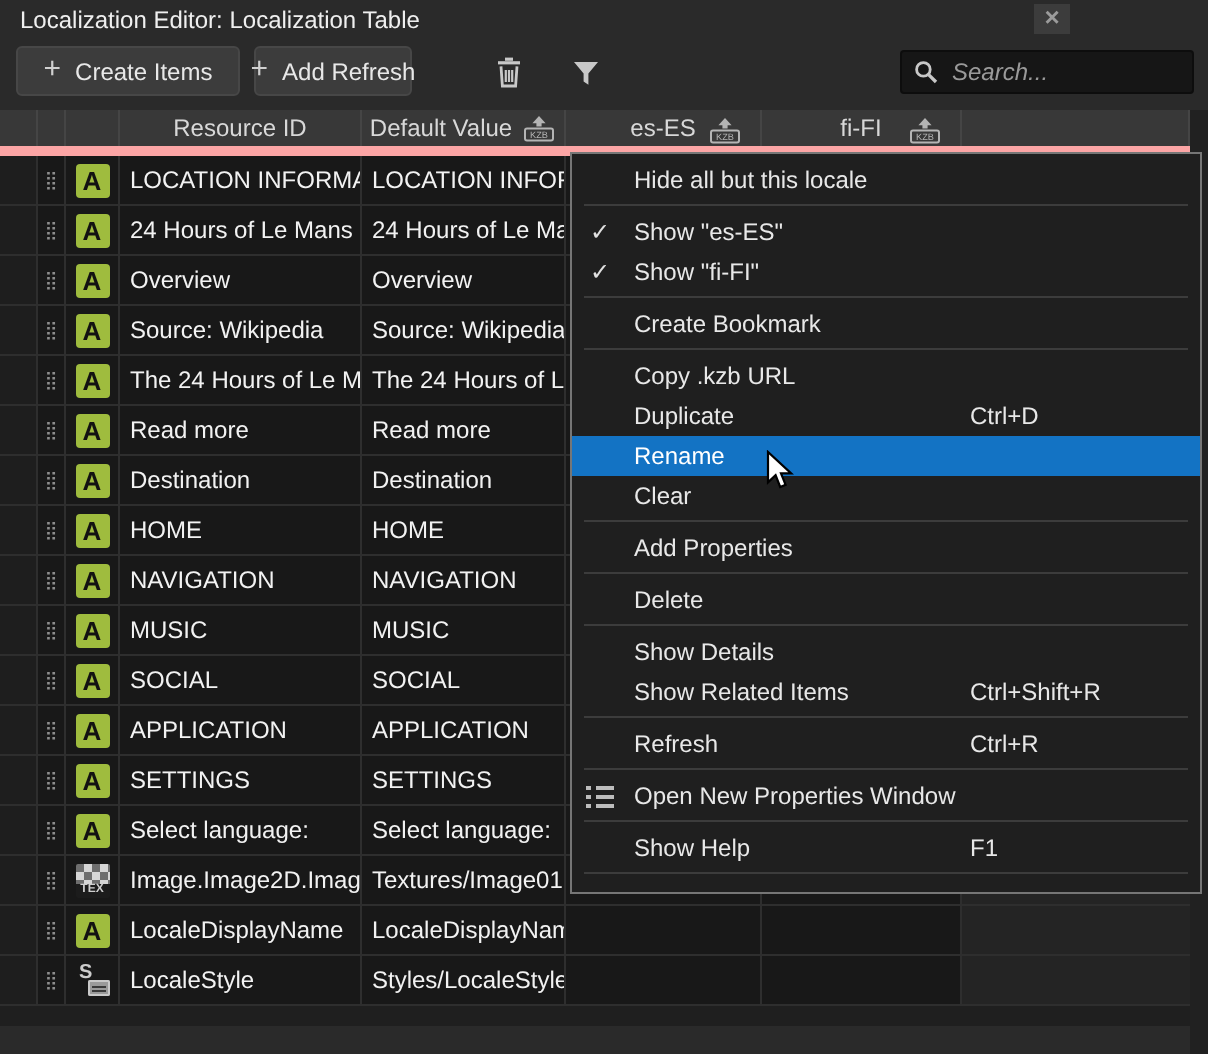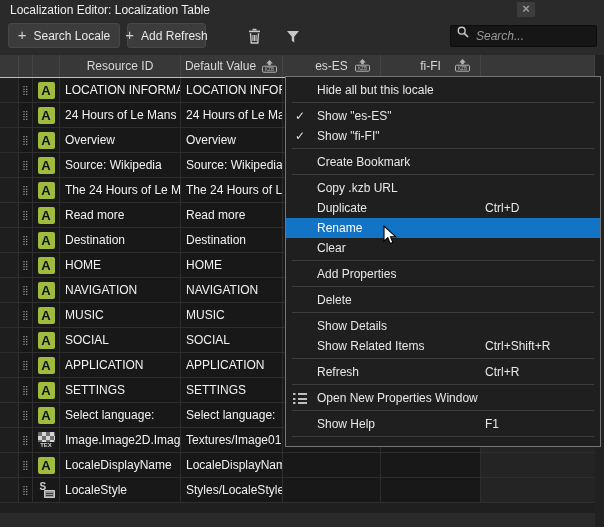--- a/index.html
+++ b/index.html
@@ -20,28 +20,28 @@
   .tbtn{position:absolute;top:3px;height:25px;background:#3c3c3c;border:1px solid #474747;
     border-radius:3px;box-sizing:border-box;display:flex;align-items:center;justify-content:center;
     gap:7px;color:#e8e8e8;font-size:12px;white-space:nowrap;}
   .tbtn .plus{font-size:15px;color:#d0d0d0;line-height:10px;margin-top:-1px;}
   .btn-create{left:8px;width:112px;}
   .btn-add{left:127px;width:79px;}
   .iconbtn{position:absolute;top:5px;width:24px;height:22px;display:flex;align-items:center;justify-content:center;}
   .ib-trash{left:242px;}
   .ib-filter{left:281px;}
   .searchbox{position:absolute;left:450px;top:5px;width:147px;height:22px;background:#161616;
-    border:1px solid #0d0d0d;box-sizing:border-box;border-radius:2px;display:flex;padding:0 6px;gap:5px;}
+    border:1px solid #0d0d0d;box-sizing:border-box;border-radius:2px;display:flex;align-items:center;padding:0 6px;gap:5px;}
   .searchbox input{flex:1;background:transparent;border:none;outline:none;color:#dcdcdc;
     font-size:12px;font-family:inherit;min-width:0;}
   .searchbox input::placeholder{color:#9a9a9a;font-style:italic;}
   
   .table{position:absolute;left:0;top:55px;width:595px;}
   .thead,.trow{display:grid;grid-template-columns:19px 14px 27px 121px 102px 98px 100px 1fr;}
-  .thead{height:23px;background:#383838;border-bottom:1px solid #fca5a5;box-sizing:border-box;}
+  .thead{height:23px;background:#383838;border-bottom:5px solid #fca5a5;box-sizing:border-box;}
   .th{position:relative;display:flex;align-items:center;justify-content:center;color:#d8d8d8;
     border-right:1px solid #454545;box-sizing:border-box;font-size:12px;white-space:nowrap;overflow:hidden;gap:5px;}
   .th.empty{border-right:1px solid #454545;}
   .th .kzb-right{position:absolute;right:9px;top:4px;}
   .trow{height:25px;}
   .c{box-sizing:border-box;border-right:1px solid #2e2e2e;border-bottom:1px solid #2e2e2e;
      background:#181818;overflow:hidden;white-space:nowrap;display:flex;align-items:center;}
   .c.gutter{background:#1e1e1e;}
   .c.handle{justify-content:center;}
   .dots{color:#8d8d8d;font-size:9px;line-height:9px;}
@@ -91,21 +91,21 @@
 <div class="titlebar">
   <div class="title">Localization Editor: Localization Table</div>
   <div class="closebtn">
     <span>×</span>
   </div>
 </div>
 
 <div class="toolbar">
   <div class="tbtn btn-create">
     <span class="plus">+</span>
-    <span>Search Locale</span>
+    <span>Create Items</span>
   </div>
   <div class="tbtn btn-add">
     <span class="plus">+</span>
     <span>Add Refresh</span>
   </div>
   <div class="iconbtn ib-trash">
     <span>
       <svg width="15" height="16" viewBox="0 0 14 16">
         <path d="M5 1.6 H9" stroke="#c8c8c8" stroke-width="1.6" fill="none"></path>
         <path d="M1.5 3.4 H12.5" stroke="#c8c8c8" stroke-width="1.6" fill="none"></path>

